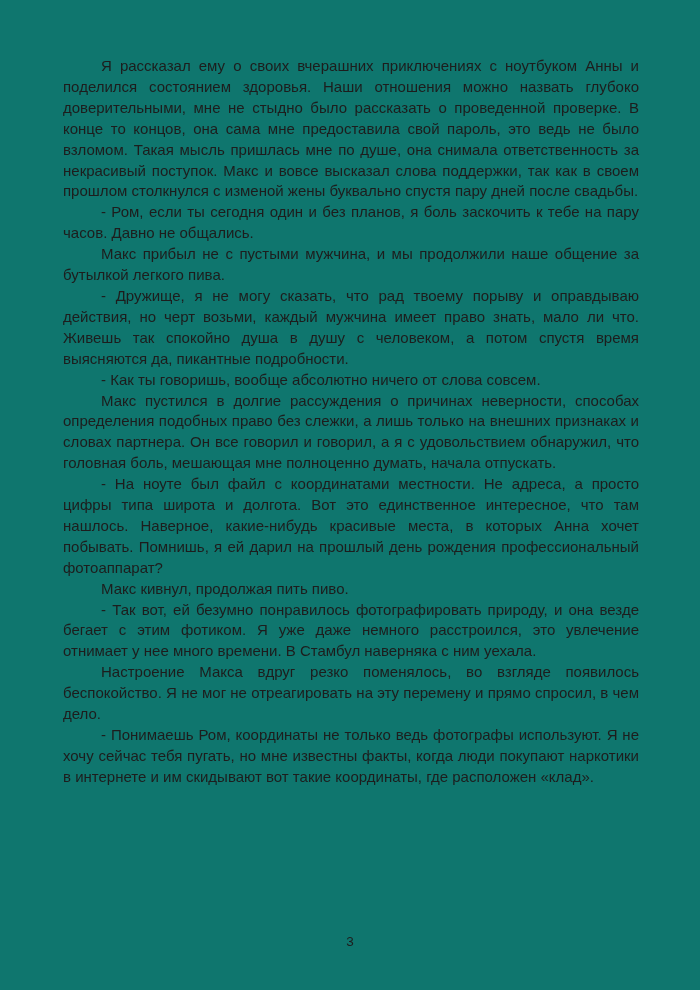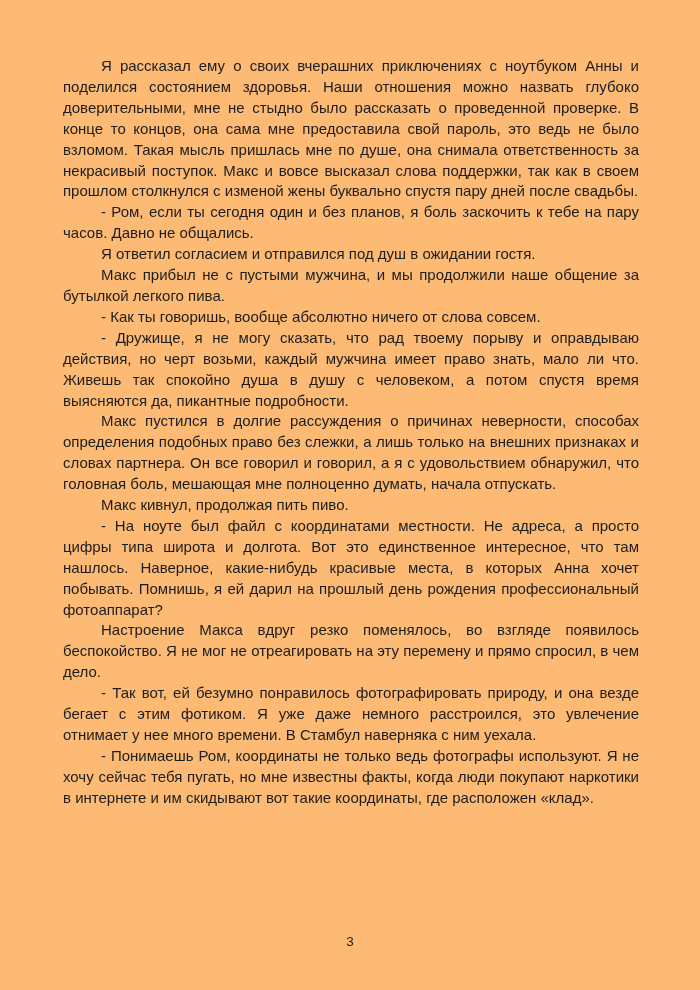--- a/index.html
+++ b/index.html
@@ -4,21 +4,21 @@
 <style>
   html, body {
     margin: 0;
     padding: 0;
     background: #ffffff;
   }
   .page {
     position: relative;
     width: 700px;
     height: 990px;
-    background: #fdba74;
+    background: #0f766e;
     font-family: "Liberation Sans", "DejaVu Sans", sans-serif;
     color: #1d1d1d;
     overflow: hidden;
   }
   .text-block {
     position: absolute;
     left: 63px;
     top: 56px;
     width: 576px;
     text-align: justify;
@@ -41,25 +41,24 @@
     color: #1d1d1d;
   }
 </style>
 </head>
 <body>
 
 <div class="page">
   <div class="text-block" id="paragraph-container">
       <p>Я рассказал ему о своих вчерашних приключениях с ноутбуком Анны и поделился состоянием здоровья. Наши отношения можно назвать глубоко доверительными, мне не стыдно было рассказать о проведенной проверке. В конце то концов, она сама мне предоставила свой пароль, это ведь не было взломом. Такая мысль пришлась мне по душе, она снимала ответственность за некрасивый поступок. Макс и вовсе высказал слова поддержки, так как в своем прошлом столкнулся с изменой жены буквально спустя пару дней после свадьбы.</p>
       <p>- Ром, если ты сегодня один и без планов, я боль заскочить к тебе на пару часов. Давно не общались.</p>
-      <p>Я ответил согласием и отправился под душ в ожидании гостя.</p>
       <p>Макс прибыл не с пустыми мужчина, и мы продолжили наше общение за бутылкой легкого пива.</p>
+      <p>- Дружище, я не могу сказать, что рад твоему порыву и оправдываю действия, но черт возьми, каждый мужчина имеет право знать, мало ли что. Живешь так спокойно душа в душу с человеком, а потом спустя время выясняются да, пикантные подробности.</p>
       <p>- Как ты говоришь, вообще абсолютно ничего от слова совсем.</p>
-      <p>- Дружище, я не могу сказать, что рад твоему порыву и оправдываю действия, но черт возьми, каждый мужчина имеет право знать, мало ли что. Живешь так спокойно душа в душу с человеком, а потом спустя время выясняются да, пикантные подробности.</p>
       <p>Макс пустился в долгие рассуждения о причинах неверности, способах определения подобных право без слежки, а лишь только на внешних признаках и словах партнера. Он все говорил и говорил, а я с удовольствием обнаружил, что головная боль, мешающая мне полноценно думать, начала отпускать.</p>
+      <p>- На ноуте был файл с координатами местности. Не адреса, а просто цифры типа широта и долгота. Вот это единственное интересное, что там нашлось. Наверное, какие-нибудь красивые места, в которых Анна хочет побывать. Помнишь, я ей дарил на прошлый день рождения профессиональный фотоаппарат?</p>
       <p>Макс кивнул, продолжая пить пиво.</p>
-      <p>- На ноуте был файл с координатами местности. Не адреса, а просто цифры типа широта и долгота. Вот это единственное интересное, что там нашлось. Наверное, какие-нибудь красивые места, в которых Анна хочет побывать. Помнишь, я ей дарил на прошлый день рождения профессиональный фотоаппарат?</p>
+      <p>- Так вот, ей безумно понравилось фотографировать природу, и она везде бегает с этим фотиком. Я уже даже немного расстроился, это увлечение отнимает у нее много времени. В Стамбул наверняка с ним уехала.</p>
       <p>Настроение Макса вдруг резко поменялось, во взгляде появилось беспокойство. Я не мог не отреагировать на эту перемену и прямо спросил, в чем дело.</p>
-      <p>- Так вот, ей безумно понравилось фотографировать природу, и она везде бегает с этим фотиком. Я уже даже немного расстроился, это увлечение отнимает у нее много времени. В Стамбул наверняка с ним уехала.</p>
       <p>- Понимаешь Ром, координаты не только ведь фотографы используют. Я не хочу сейчас тебя пугать, но мне известны факты, когда люди покупают наркотики в интернете и им скидывают вот такие координаты, где расположен «клад».</p>
     </div>
   <div class="page-number">3</div>
 </div>
 
 </body></html>

